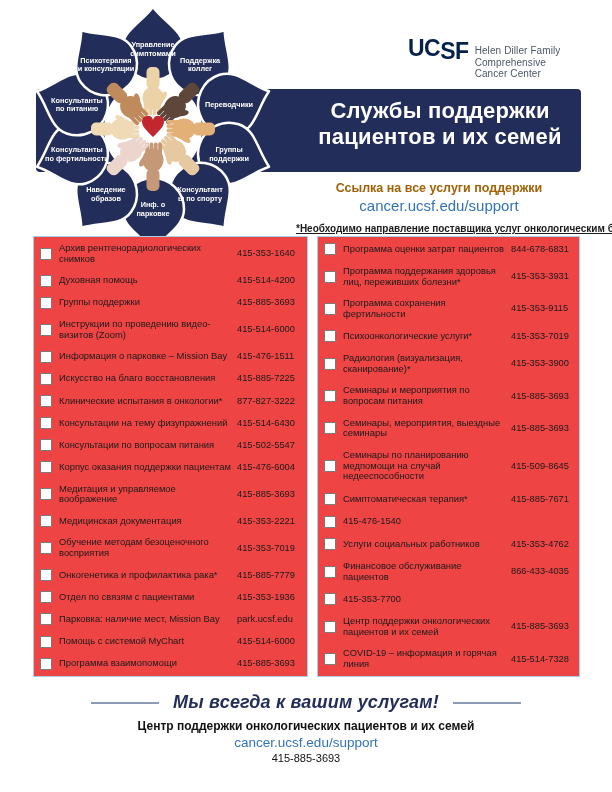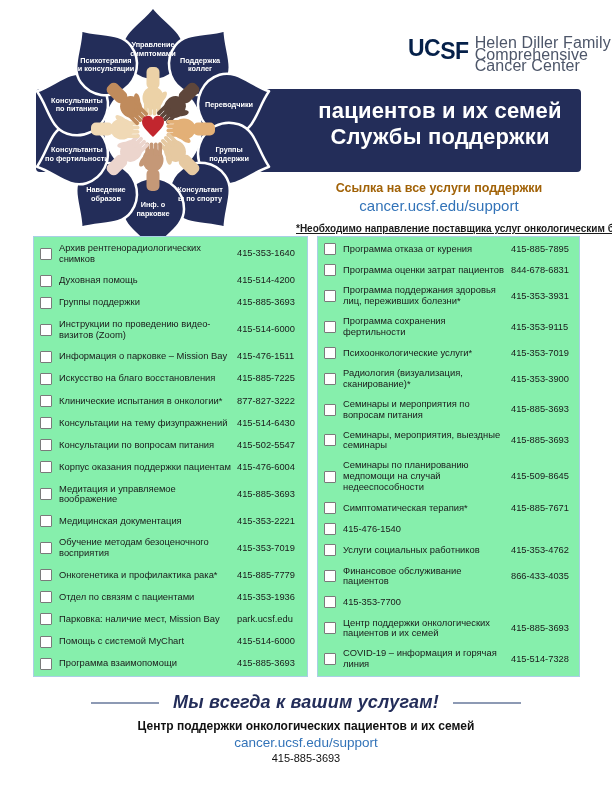--- a/index.html
+++ b/index.html
@@ -6,41 +6,41 @@
   .page {
     position:relative; width:612px; height:792px; margin:0 auto;
     background:#ffffff; overflow:hidden;
     font-family:"Liberation Sans", sans-serif; color:#111;
   }
 
   
   .logo { position:absolute; left:408px; top:37px; display:flex; align-items:flex-start; }
   .wordmark { font-weight:bold; color:#052049; font-size:23px; letter-spacing:-0.5px; line-height:22px; white-space:nowrap; }
   .wordmark .sf { position:relative; top:3px; }
-  .logo-name { margin-left:6px; font-size:16px; line-height:11.5px; color:#4d5669; letter-spacing:0.1px; }
+  .logo-name { margin-left:6px; font-size:10px; line-height:11.5px; color:#4d5669; letter-spacing:0.1px;margin-top:8px; }
 
   
   .band { position:absolute; left:36px; top:89px; width:545px; height:83px; background:#232d59; border-radius:4px; }
   .banner-title { position:absolute; left:298px; top:98px; width:284px; text-align:center;
     color:#ffffff; font-size:22px; font-weight:bold; line-height:26px; letter-spacing:0.2px; }
 
   
   .link-sec { position:absolute; left:296px; top:181px; width:286px; text-align:center; }
   .link-label { font-size:12.5px; font-weight:bold; color:#a16207; }
   .link-url { font-size:15px; color:#3273b8; margin-top:2px; }
   .link-note { font-size:10px; font-weight:bold; color:#1a1a1a; margin-top:9px; white-space:nowrap;text-decoration:underline; }
 
   
   .flower-wrap { position:absolute; left:28px; top:3px; width:250px; height:252px; }
   .flower-wrap svg text { font-family:"Liberation Sans", sans-serif; }
 
   
   .list-box {
     position:absolute; top:236px; height:441px; box-sizing:border-box;
-    border:1px solid #a9cfe5; background:#86efac;
+    border:1px solid #a9cfe5; background:#ef4444;
     display:flex; flex-direction:column; justify-content:space-between;
     padding:6px 6px;
   }
   .list-box.left  { left:33px;  width:275px; }
   .list-box.right { left:317px; width:263px; }
   .row { display:flex; align-items:center; }
   .cb { width:12px; height:12px; box-sizing:border-box; border:1.2px solid #7a7a7a;
         border-radius:1px; background:#fff; flex-shrink:0; margin-right:7px; }
   .lbl { flex:1; font-size:9.4px; line-height:10.8px; color:#1a1a1a; padding-right:5px; }
   .phone { width:64px; flex-shrink:0; font-size:9.3px; line-height:10.8px; color:#1a1a1a; }
@@ -64,22 +64,22 @@
     <div class="wordmark"><span>UC</span><span class="sf">SF</span></div>
     <div class="logo-name">
       <div>Helen Diller Family</div>
       <div>Comprehensive</div>
       <div>Cancer Center</div>
     </div>
   </div>
 
   <div class="band"></div>
   <div class="banner-title">
+    <div>Службы поддержки</div>
     <div>пациентов и их семей</div>
-    <div>Службы поддержки</div>
   </div>
 
   <div class="link-sec">
     <div class="link-label">Ссылка на все услуги поддержки</div>
     <div class="link-url">cancer.ucsf.edu/support</div>
     <div class="link-note">*Необходимо направление поставщика услуг онкологическим больным</div>
   </div>
 
   <div class="flower-wrap">
     <svg id="flower-svg" width="250" height="252" viewBox="0 0 250 252">
@@ -306,25 +306,20 @@
 
       <div class="row">
         <span class="cb"></span>
         <span class="lbl">Программа взаимопомощи</span>
         <span class="phone">415-885-3693</span>
       </div>
     </div>
 
   <div class="list-box right">
 
-      <div class="row">
-        <span class="cb"></span>
-        <span class="lbl">Программа отказа от курения</span>
-        <span class="phone">415-885-7895</span>
-      </div>
 
       <div class="row">
         <span class="cb"></span>
         <span class="lbl">Программа оценки затрат пациентов</span>
         <span class="phone">844-678-6831</span>
       </div>
 
       <div class="row">
         <span class="cb"></span>
         <span class="lbl">Программа поддержания здоровья лиц, переживших болезни*</span>

